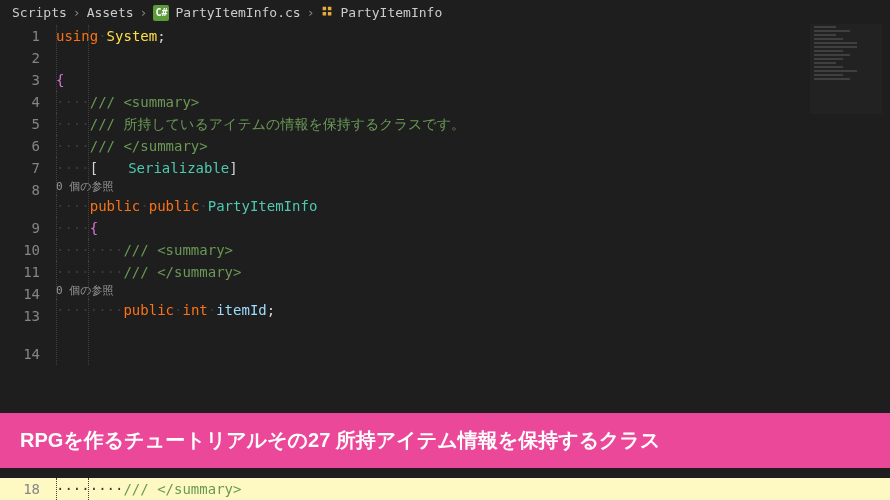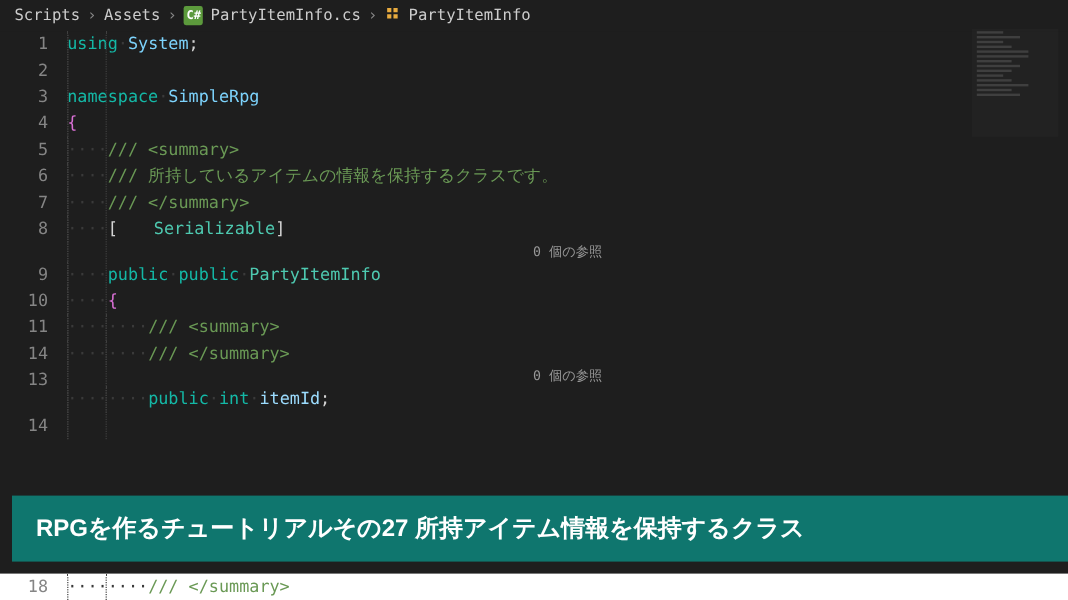--- a/index.html
+++ b/index.html
@@ -62,36 +62,35 @@
       white-space: pre;
     }
     .code .line { position: relative; }
     .indent-guide {
       position: absolute;
       left: 0;
       top: 0;
       bottom: 0;
       border-left: 1px dotted #404040;
     }
-    .tok-keyword { color: #14b8a6; }
+    .tok-keyword { color: #f97316; }
     .tok-type { color: #4ec9b0; }
-    .tok-namespace { color: #7dd3fc; }
+    .tok-namespace { color: #fde047; }
     .tok-comment { color: #6a9955; }
     .tok-attribute { color: #4ec9b0; margin-left: 30px; }
     .tok-bracket { color: #da70d6; }
     .tok-punct { color: #d4d4d4; }
     .tok-field { color: #9cdcfe; }
     .whitespace-dot { color: #3a3a3a; }
     .codelens {
       color: #999;
       font-size: 11px;
       height: 16px;
       line-height: 16px;
       padding-left: 0;
-      text-align: center;
     }
     .minimap {
       position: absolute;
       top: 24px;
       right: 8px;
       width: 72px;
       height: 90px;
       background: #252525;
       opacity: 0.6;
     }
@@ -99,37 +98,37 @@
       height: 2px;
       margin: 2px 4px;
       background: #555;
     }
     .minimap-line.c1 { width: 30%; }
     .minimap-line.c2 { width: 50%; }
     .minimap-line.c3 { width: 40%; }
     .minimap-line.c4 { width: 60%; }
     .banner {
       position: absolute;
-      left: 10px;
+      left: 0;
       right: 0;
       bottom: 32px;
-      background: #0f766e;
+      background: #ec4899;
       color: white;
       font-weight: bold;
       font-size: 20px;
       padding: 14px 20px;
       font-family: sans-serif;
     }
     .bottom-partial {
       position: absolute;
       bottom: 0;
       left: 0;
       right: 0;
       display: flex;
-      background: #ffffff;
+      background: #fef9c3;
     }
   </style>
 </head>
 <body>
 
 <div class="breadcrumb">
   <span>Scripts</span>
   <span class="breadcrumb-sep">›</span>
   <span>Assets</span>
   <span class="breadcrumb-sep">›</span>
@@ -159,21 +158,20 @@
       <div class="line">10</div>
       <div class="line">11</div>
       <div class="line">14</div>
       <div class="line">13</div>
       <div class="codelens"></div>
       <div class="line">14</div>
     </div>
   <div class="code" id="code">
       <div class="line"><span class="tok-keyword">using</span><span class="whitespace-dot">·</span><span class="tok-namespace">System</span><span class="tok-punct">;</span></div>
       <div class="line"></div>
-      <div class="line"><span class="tok-keyword">namespace</span><span class="whitespace-dot">·</span><span class="tok-namespace">SimpleRpg</span></div>
       <div class="line"><span class="tok-bracket">{</span></div>
       <div class="line"><span class="whitespace-dot">····</span><span class="tok-comment">/// &lt;summary&gt;</span><span class="indent-guide" style="left: 0px;"></span></div>
       <div class="line"><span class="whitespace-dot">····</span><span class="tok-comment">/// 所持しているアイテムの情報を保持するクラスです。</span><span class="indent-guide" style="left: 0px;"></span></div>
       <div class="line"><span class="whitespace-dot">····</span><span class="tok-comment">/// &lt;/summary&gt;</span><span class="indent-guide" style="left: 0px;"></span></div>
       <div class="line"><span class="whitespace-dot">····</span><span class="tok-punct">[</span><span class="tok-attribute">Serializable</span><span class="tok-punct">]</span><span class="indent-guide" style="left: 0px;"></span></div>
       <div class="codelens">    0 個の参照<span class="indent-guide" style="left: 0px;"></span></div>
       <div class="line"><span class="whitespace-dot">····</span><span class="tok-keyword">public</span><span class="whitespace-dot">·</span><span class="tok-keyword">public</span><span class="whitespace-dot">·</span><span class="tok-type">PartyItemInfo</span><span class="indent-guide" style="left: 0px;"></span></div>
       <div class="line"><span class="whitespace-dot">····</span><span class="tok-bracket">{</span><span class="indent-guide" style="left: 0px;"></span></div>
       <div class="line"><span class="whitespace-dot">····</span><span class="whitespace-dot">····</span><span class="tok-comment">/// &lt;summary&gt;</span><span class="indent-guide" style="left: 0px;"></span><span class="indent-guide" style="left: 32px;"></span></div>
       <div class="line"><span class="whitespace-dot">····</span><span class="whitespace-dot">····</span><span class="tok-comment">/// &lt;/summary&gt;</span><span class="indent-guide" style="left: 0px;"></span><span class="indent-guide" style="left: 32px;"></span></div>

